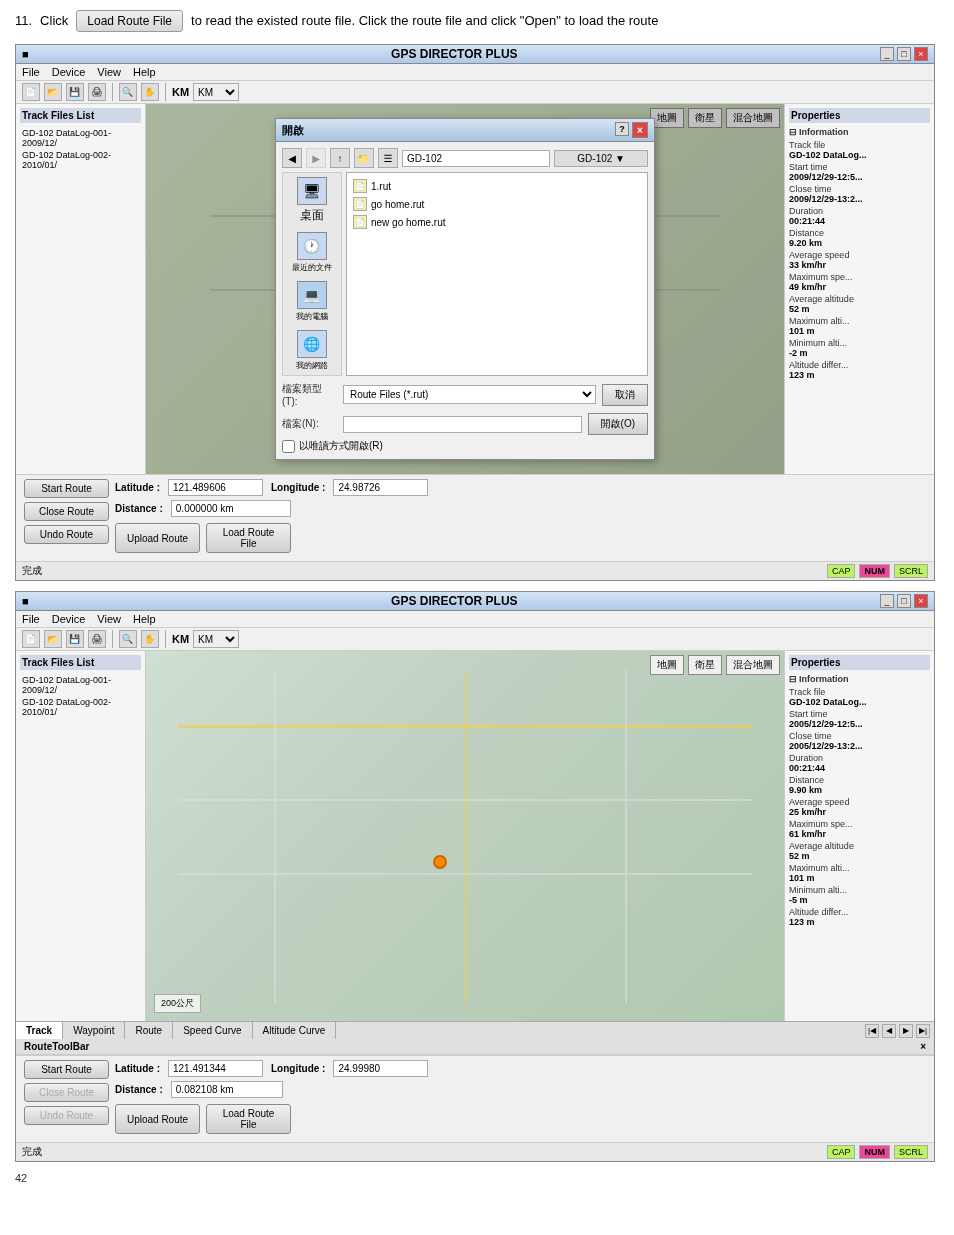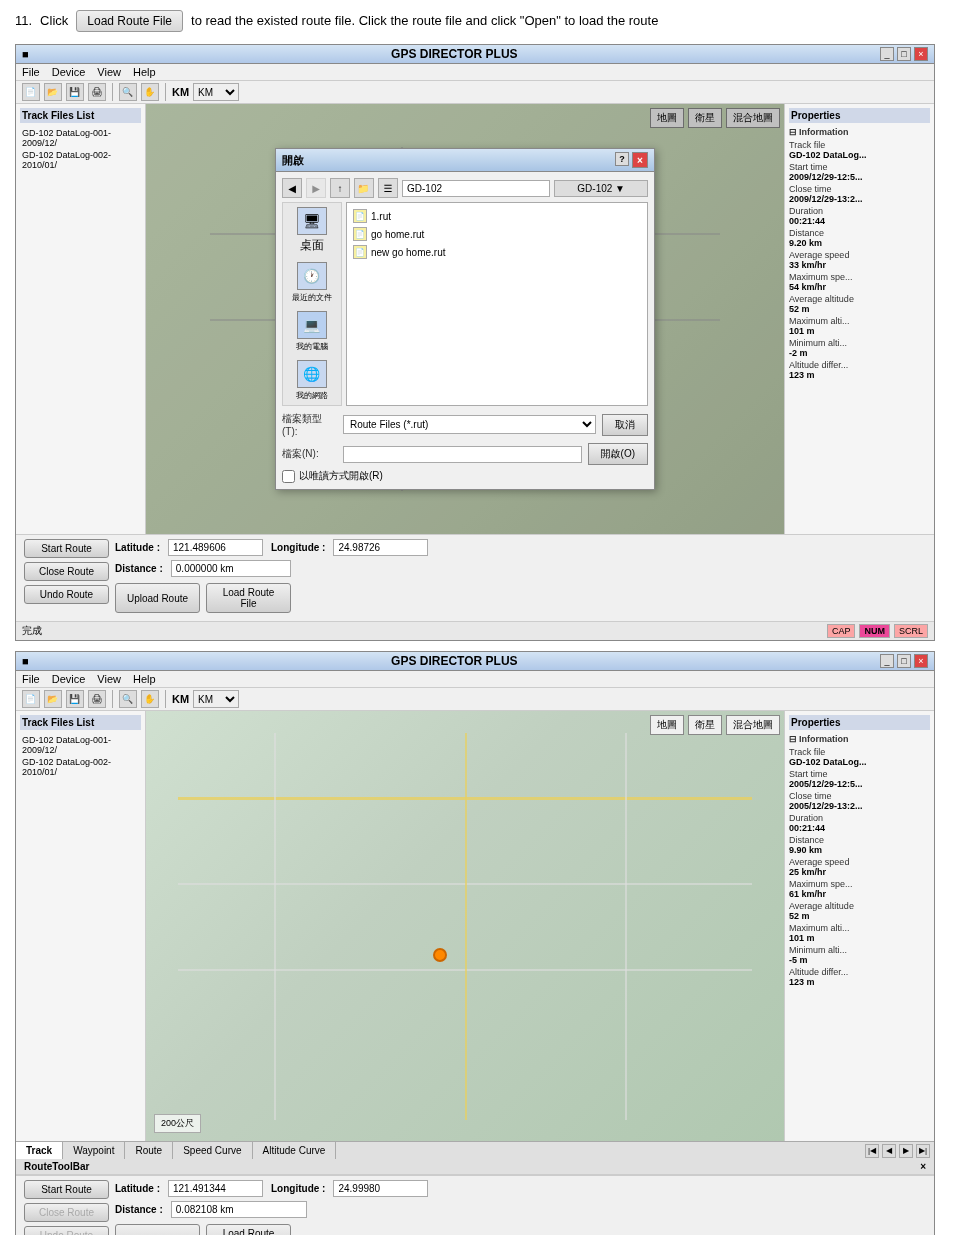--- a/index.html
+++ b/index.html
@@ -99,21 +99,21 @@
       cursor: pointer;
     }
     .toolbar-sep {
       width: 1px;
       height: 18px;
       background: #aaa;
       margin: 0 2px;
     }
     .gps-main {
       display: flex;
-      height: 430px;
+      height: 370px;
     }
     .gps-left-panel {
       width: 130px;
       background: #f5f5f5;
       border-right: 1px solid #ccc;
       font-size: 10px;
       padding: 4px;
     }
     .panel-title {
       font-weight: bold;
@@ -416,21 +416,21 @@
       justify-content: space-between;
     }
     .status-caps {
       display: flex;
       gap: 4px;
     }
     .status-cap {
       border: 1px solid #aaa;
       padding: 1px 4px;
       font-size: 9px;
-      background: #fca5a5;
+      background: #bef264;
     }
     .status-cap.active {
       background: #ec4899;
       font-weight: bold;
     }
 
     
     .page-number {
       text-align: left;
       font-size: 11px;
@@ -669,21 +669,21 @@
       <div class="props-row">
         <span class="props-key">Distance</span>
         <span class="props-val">9.20 km</span>
       </div>
       <div class="props-row">
         <span class="props-key">Average speed</span>
         <span class="props-val">33 km/hr</span>
       </div>
       <div class="props-row">
         <span class="props-key">Maximum spe...</span>
-        <span class="props-val">54 km/hr</span>
+        <span class="props-val">49 km/hr</span>
       </div>
       <div class="props-row">
         <span class="props-key">Average altitude</span>
         <span class="props-val">52 m</span>
       </div>
       <div class="props-row">
         <span class="props-key">Maximum alti...</span>
         <span class="props-val">101 m</span>
       </div>
       <div class="props-row">
@@ -876,21 +876,21 @@
       </div>
       <div style="flex:1;">
         <div class="coord-row">
           <span class="coord-label">Latitude :</span>
           <input class="coord-input" type="text" value="121.491344" style="">
           <span class="coord-label">Longitude :</span>
           <input class="coord-input" type="text" value="24.99980" style="">
         </div>
         <div class="dist-row">
           <span class="coord-label">Distance :</span>
-          <input class="coord-input" type="text" style="width: 136px;" value="0.082108 km">
+          <input class="coord-input" type="text" style="width: 112px;" value="0.082108 km">
         </div>
         <div style="margin-top:6px;display:flex;gap:6px;">
           <button class="route-btn">Upload Route</button>
           <button class="route-btn">Load Route File</button>
         </div>
       </div>
     </div>
   </div>
 
   <div class="gps-statusbar">

